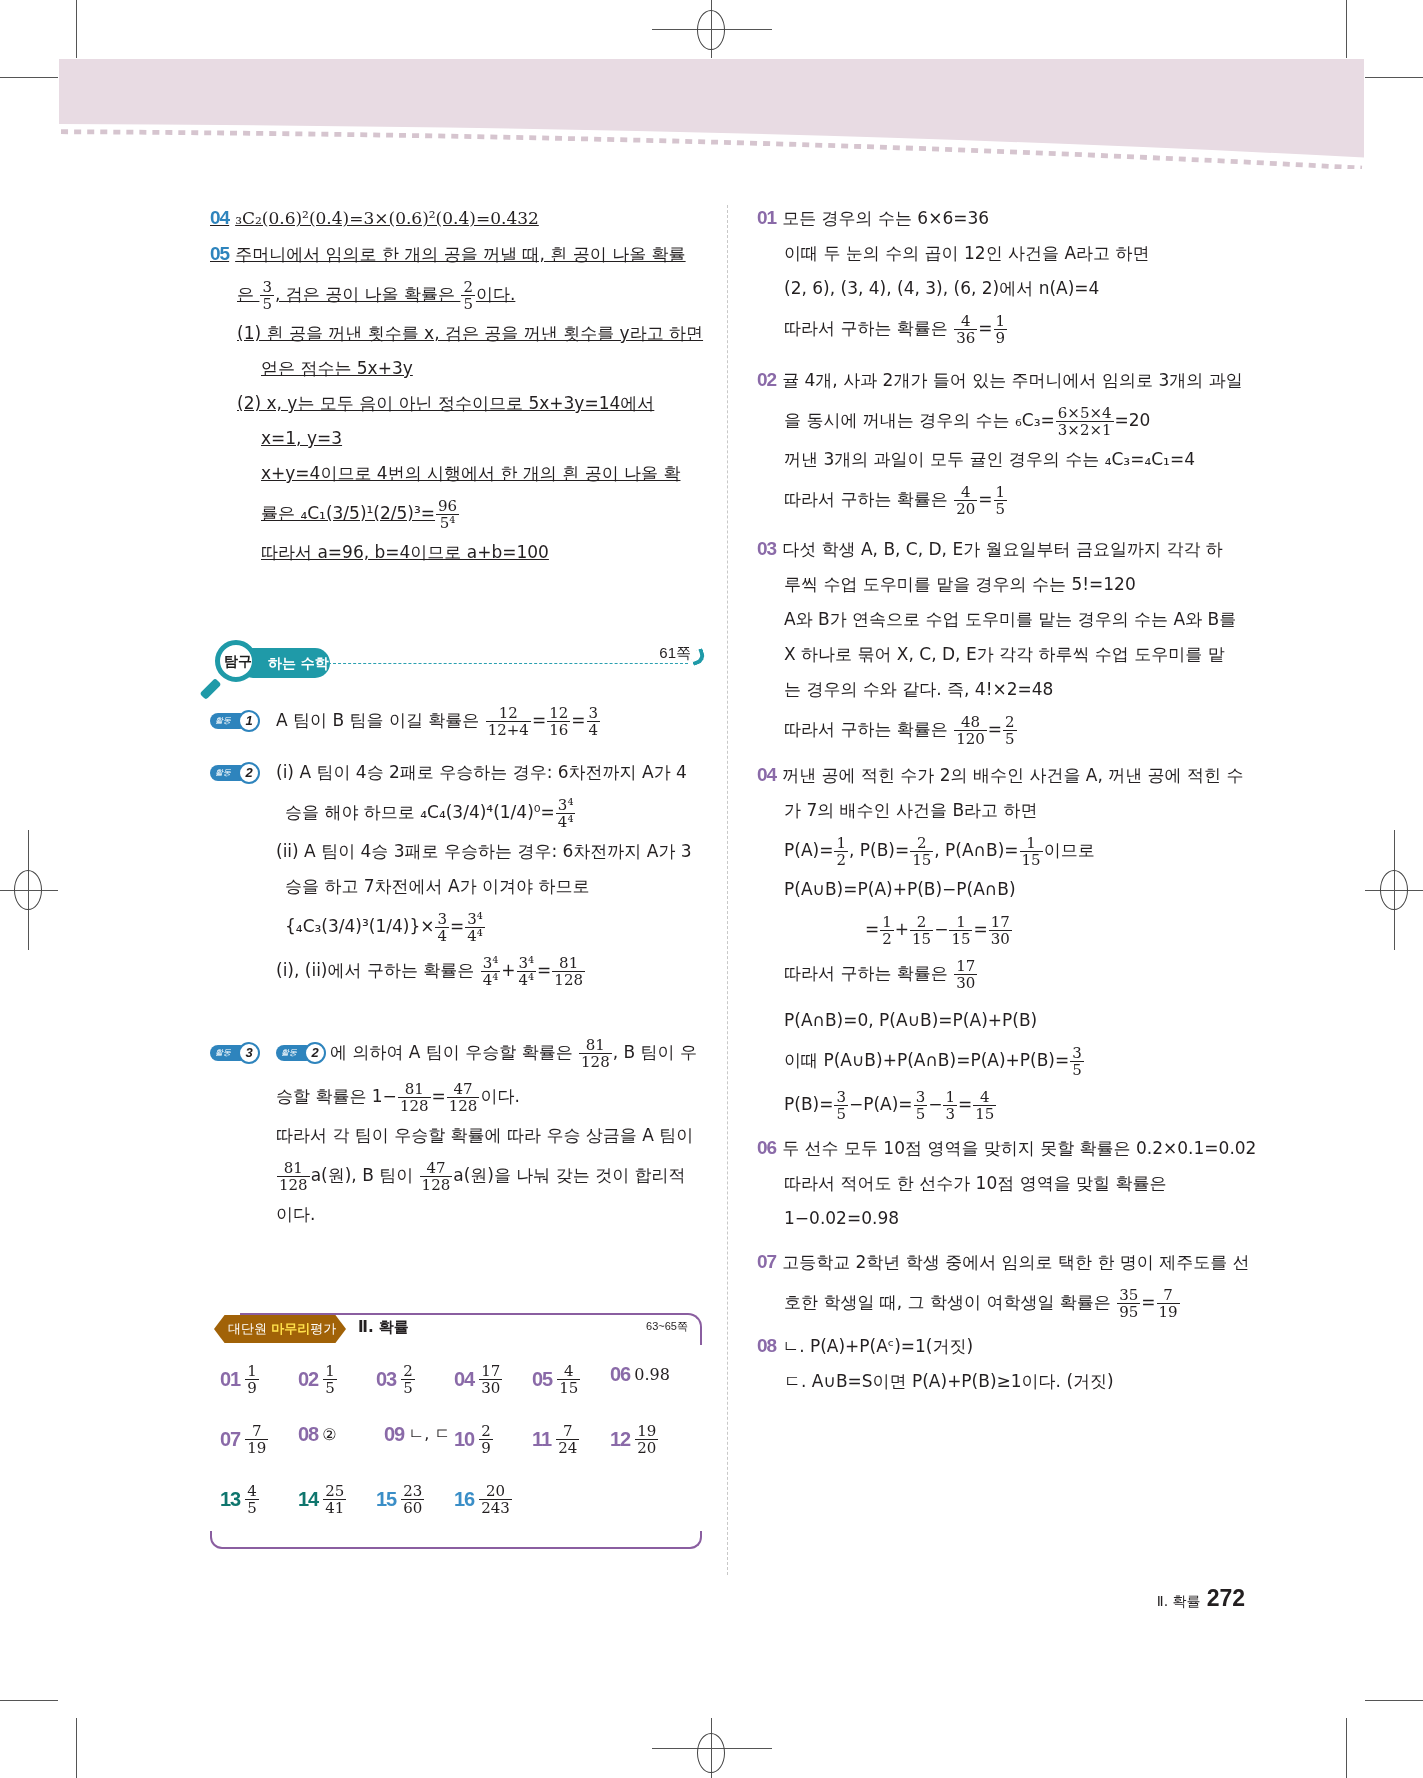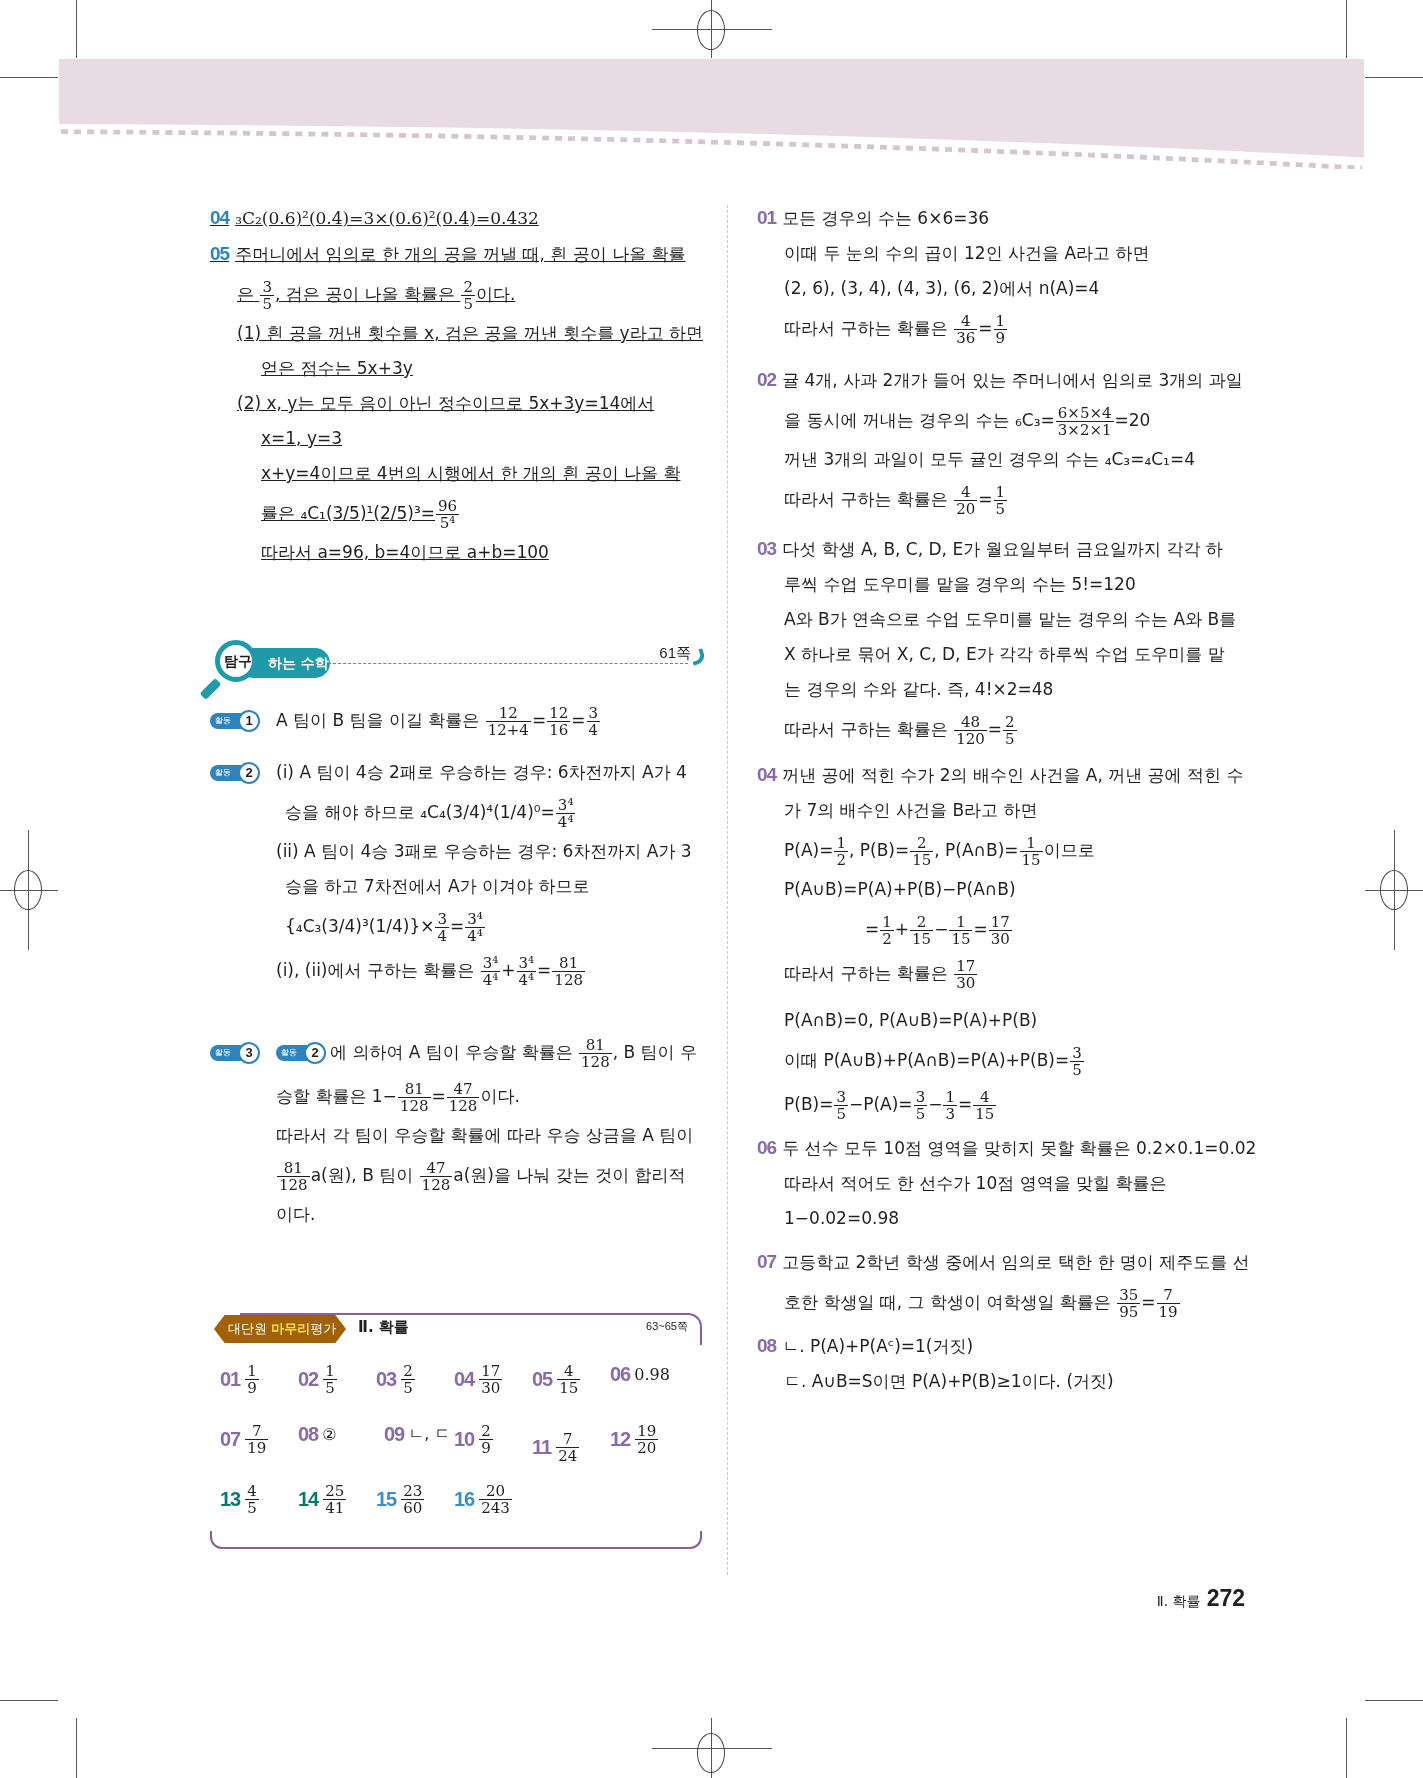--- a/index.html
+++ b/index.html
@@ -40,21 +40,21 @@
   
   .explore-head { position: absolute; left: 210px; top: 640px; width: 495px; height: 56px; }
   .explore-dash { position: absolute; left: 118px; top: 23px; width: 360px; border-top: 1.5px dashed #2aa0b0; }
   .explore-page { position: absolute; right: 14px; top: 4px; font-family: "Liberation Sans", sans-serif; font-size: 15px; color: #231f20; }
   .explore-hook { position: absolute; right: 0; top: 10px; width: 14px; height: 14px; border-bottom: 4px solid #1f9aa8; border-right: 4px solid #1f9aa8; border-radius: 0 0 10px 0; transform: rotate(-20deg); }
   .explore-pill { position: absolute; left: 28px; top: 8px; width: 92px; height: 30px; background: #1f9aa8; border-radius: 15px; color: #fff; font-family: "DejaVu Sans", sans-serif; font-weight: bold; font-size: 14px; line-height: 30px; padding-left: 30px; }
   .explore-lens { position: absolute; left: 5px; top: 0; width: 42px; height: 42px; border-radius: 50%; background: #fff; border: 5px solid #1f9aa8; font-family: "DejaVu Sans", sans-serif; font-weight: bold; font-size: 14px; line-height: 32px; text-align: right; color: #1d1d1d; }
   .explore-handle { position: absolute; left: -4px; top: 38px; width: 9px; height: 22px; background: #1f9aa8; border-radius: 3px; transform: rotate(45deg); }
 
   .act { position: absolute; left: 210px; width: 500px; font-size: 17px; line-height: 35px; }
-  .badge { display: inline-block; position: relative; width: 54px; height: 22px; vertical-align: middle; margin-right: 12px; }
+  .badge { display: inline-block; position: relative; width: 54px; height: 22px; vertical-align: middle; margin-right: 12px; font-style: italic; }
   .badge .pill { position: absolute; left: 0; top: 3px; width: 38px; height: 16px; background: #2e84bd; border-radius: 8px; color: #fff; font-family: "DejaVu Sans", sans-serif; font-size: 8px; line-height: 16px; padding-left: 5px; }
   .badge .circ { position: absolute; left: 28px; top: 0; width: 22px; height: 22px; border-radius: 50%; border: 2.5px solid #2e84bd; background: #fff; font-family: "Liberation Sans", sans-serif; font-weight: bold; font-size: 13px; line-height: 17px; text-align: center; color: #231f20; }
 
   
   .review { position: absolute; left: 210px; top: 1313px; width: 492px; height: 236px; }
   .review-top { position: absolute; left: 30px; right: 0; top: 0; height: 32px; border-top: 2px solid #8a5ea0; border-right: 2px solid #8a5ea0; border-radius: 0 14px 0 0; }
   .review-bottom { position: absolute; left: 0; right: 0; bottom: 0; height: 18px; border-bottom: 2px solid #8a5ea0; border-left: 2px solid #8a5ea0; border-right: 2px solid #8a5ea0; border-radius: 0 0 12px 12px; }
   .review-tag { position: absolute; left: 4px; top: 2px; height: 28px; width: 132px; background: #a16207; color: #fff; font-family: "DejaVu Sans", sans-serif; font-size: 13px; line-height: 28px; padding-left: 14px; clip-path: polygon(8% 0, 92% 0, 100% 50%, 92% 100%, 8% 100%, 0 50%); }
   .review-tag .hl { color: #ffe14a; font-weight: bold; }
   .review-title { position: absolute; left: 148px; top: 5px; font-family: "DejaVu Sans", sans-serif; font-size: 15px; font-weight: bold; }
@@ -214,21 +214,21 @@
       <span class="qnum purple">09</span>
       <span style="font-family:'DejaVu Sans',sans-serif;">ㄴ, ㄷ</span>
     </div>
   <div class="ans" style="left:244px;top:110px;align-items:center;">
       <span class="qnum purple">10</span>
       <span class="frac">
         <span class="n">2</span>
         <span class="d">9</span>
       </span>
     </div>
-  <div class="ans" style="left:322px;top:110px;margin-top:8px;">
+  <div class="ans" style="left:322px;top:110px;">
       <span class="qnum purple">11</span>
       <span class="frac">
         <span class="n">7</span>
         <span class="d">24</span>
       </span>
     </div>
   <div class="ans" style="left:400px;top:110px;">
       <span class="qnum purple">12</span>
       <span class="frac">
         <span class="n">19</span>

